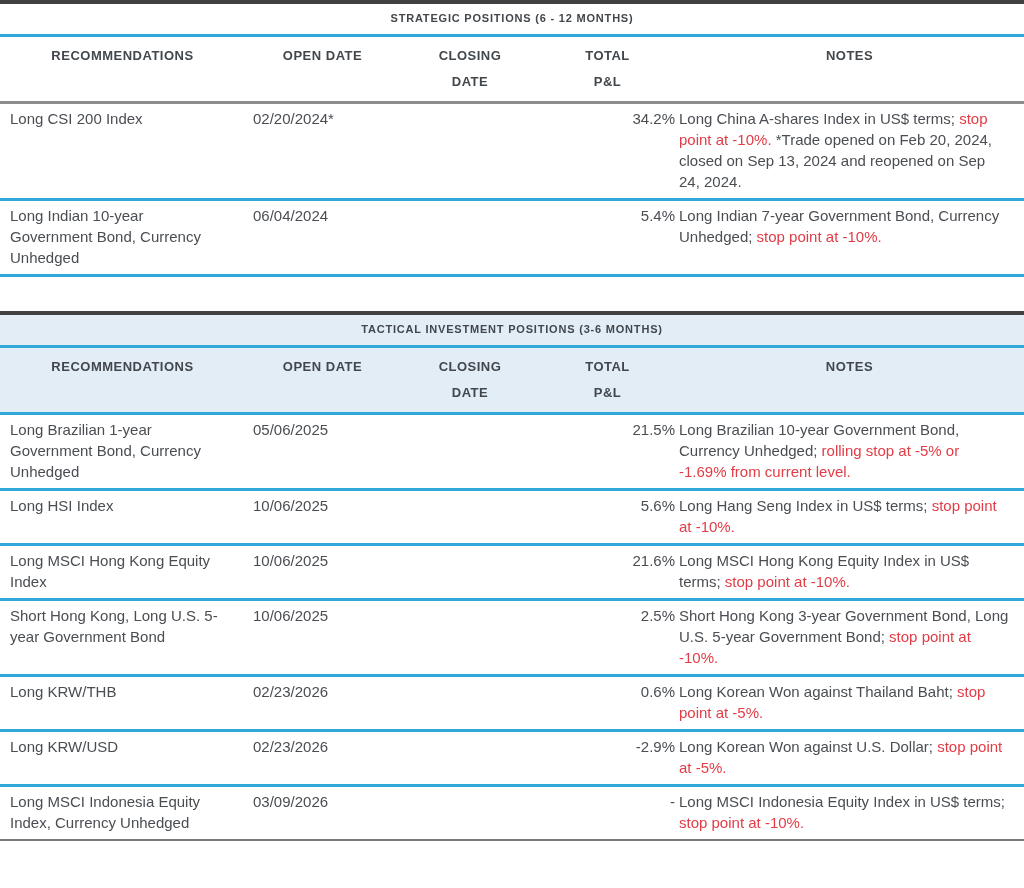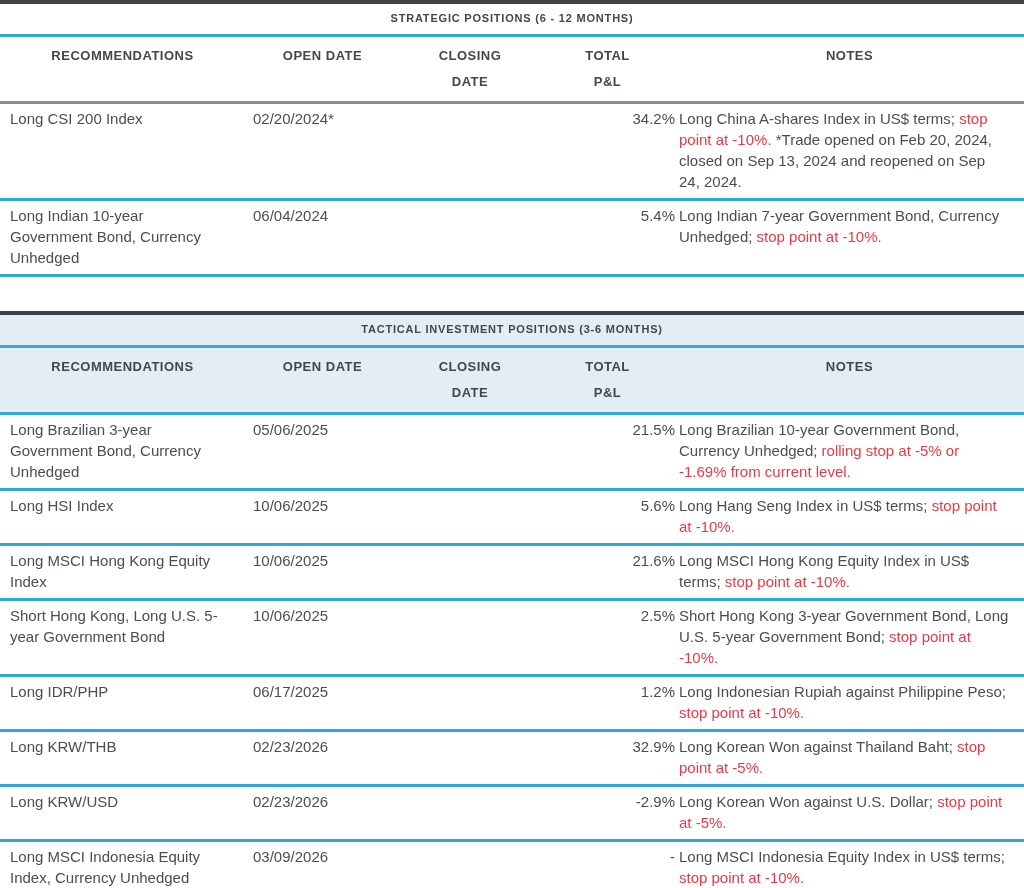--- a/index.html
+++ b/index.html
@@ -138,21 +138,21 @@
         <th>OPEN DATE</th>
         <th>CLOSING
 DATE</th>
         <th>TOTAL
 P&amp;L</th>
         <th>NOTES</th>
       </tr>
     </thead>
     <tbody>
       <tr>
-        <td class="rec">Long Brazilian 3-year Government Bond, Currency Unhedged</td>
+        <td class="rec">Long Brazilian 1-year Government Bond, Currency Unhedged</td>
         <td class="open">05/06/2025</td>
         <td class="closing"></td>
         <td class="pnl">21.5%</td>
         <td class="notes"><span>Long Brazilian 10-year Government Bond, Currency Unhedged; </span><span class="red">rolling stop at -5% or -1.69% from current level.</span><span></span></td>
       </tr>
       <tr>
         <td class="rec">Long HSI Index</td>
         <td class="open">10/06/2025</td>
         <td class="closing"></td>
         <td class="pnl">5.6%</td>
@@ -166,31 +166,24 @@
         <td class="notes"><span>Long MSCI Hong Kong Equity Index in US$ terms; </span><span class="red">stop point at -10%.</span><span></span></td>
       </tr>
       <tr>
         <td class="rec">Short Hong Kong, Long U.S. 5-year Government Bond</td>
         <td class="open">10/06/2025</td>
         <td class="closing"></td>
         <td class="pnl">2.5%</td>
         <td class="notes"><span>Short Hong Kong 3-year Government Bond, Long U.S. 5-year Government Bond; </span><span class="red">stop point at -10%.</span><span></span></td>
       </tr>
       <tr>
-        <td class="rec">Long IDR/PHP</td>
-        <td class="open">06/17/2025</td>
-        <td class="closing"></td>
-        <td class="pnl">1.2%</td>
-        <td class="notes"><span>Long Indonesian Rupiah against Philippine Peso; </span><span class="red">stop point at -10%.</span><span></span></td>
-      </tr>
-      <tr>
         <td class="rec">Long KRW/THB</td>
         <td class="open">02/23/2026</td>
         <td class="closing"></td>
-        <td class="pnl">32.9%</td>
+        <td class="pnl">0.6%</td>
         <td class="notes"><span>Long Korean Won against Thailand Baht; </span><span class="red">stop point at -5%.</span><span></span></td>
       </tr>
       <tr>
         <td class="rec">Long KRW/USD</td>
         <td class="open">02/23/2026</td>
         <td class="closing"></td>
         <td class="pnl">-2.9%</td>
         <td class="notes"><span>Long Korean Won against U.S. Dollar; </span><span class="red">stop point at -5%.</span><span></span></td>
       </tr>
       <tr class="last">

